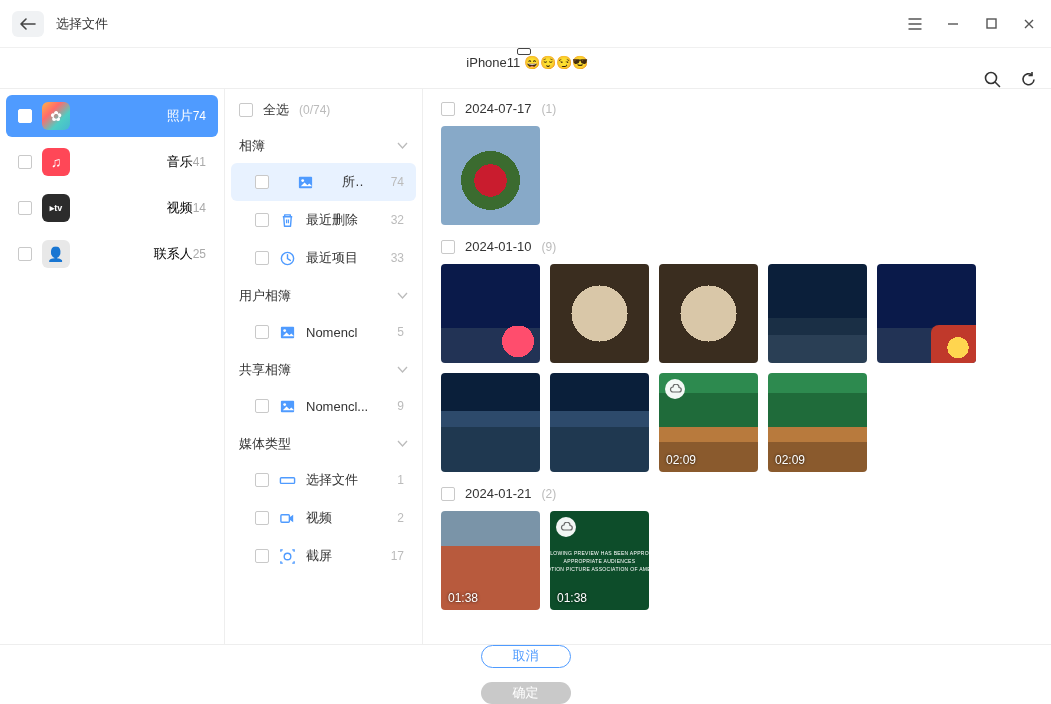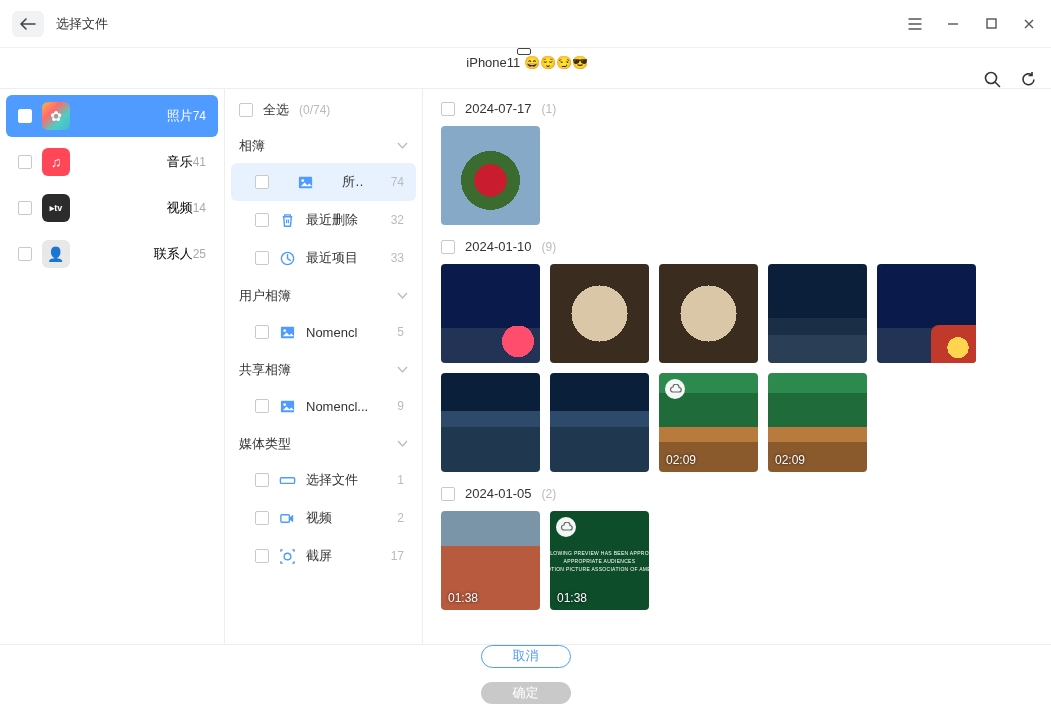--- a/index.html
+++ b/index.html
@@ -310,21 +310,21 @@
             </svg>
           </div>
           <div class="duration">02:09</div>
         </div>
         <div class="thumb th-game">
           <div class="duration">02:09</div>
         </div>
       </div>
       <div class="date-head">
         <div class="cb"></div>
-    <span class="date-label">2024-01-05</span>
+    <span class="date-label">2024-01-21</span>
     <span class="date-count">(2)</span>
       </div>
       <div class="grid">
         <div class="thumb th-bridge">
           <div class="duration">01:38</div>
         </div>
         <div class="thumb th-green">
           <div class="line">OLLOWING PREVIEW HAS BEEN APPROVE</div>
           <div class="line">APPROPRIATE AUDIENCES</div>
           <div class="line">MOTION PICTURE ASSOCIATION OF AMERI</div>

